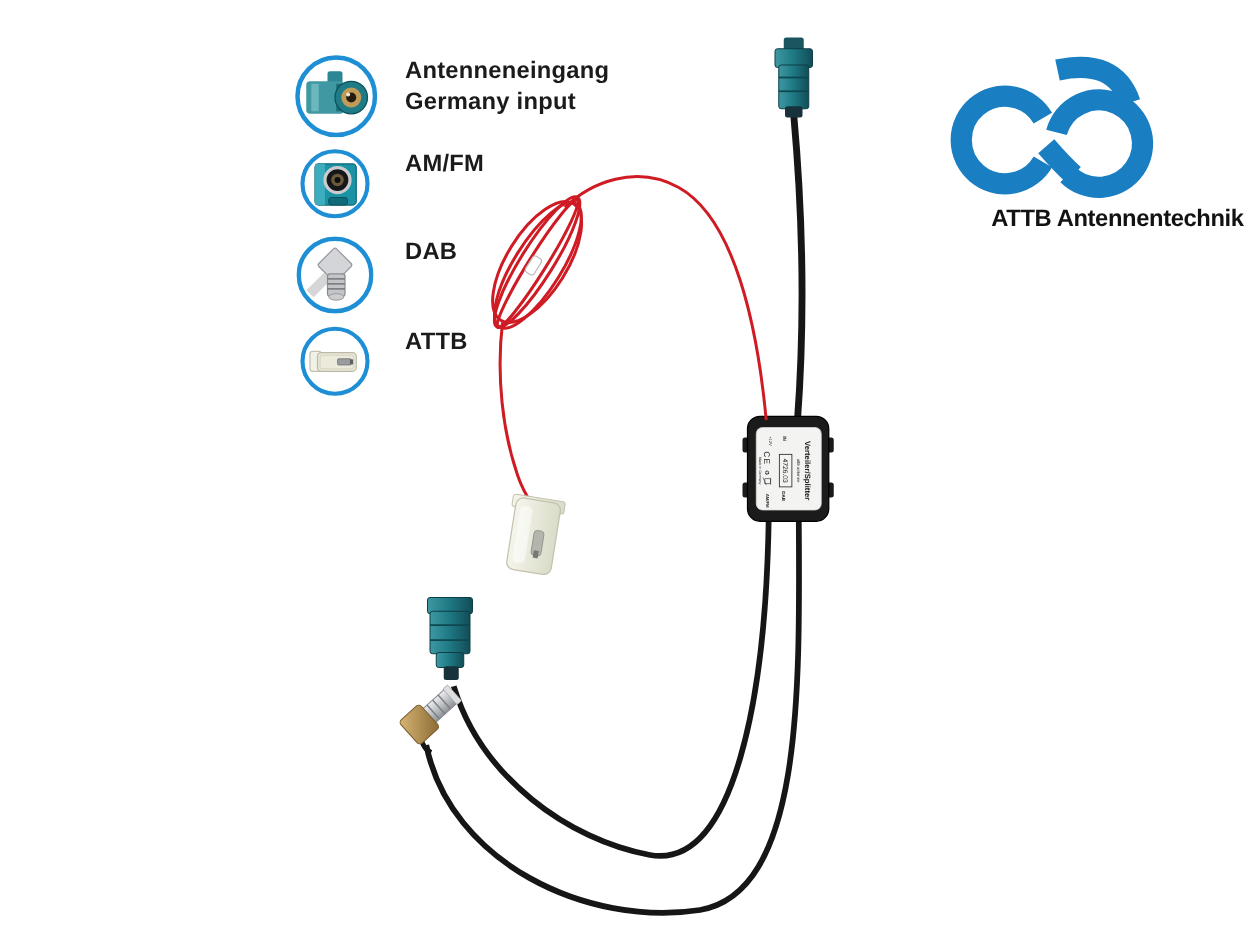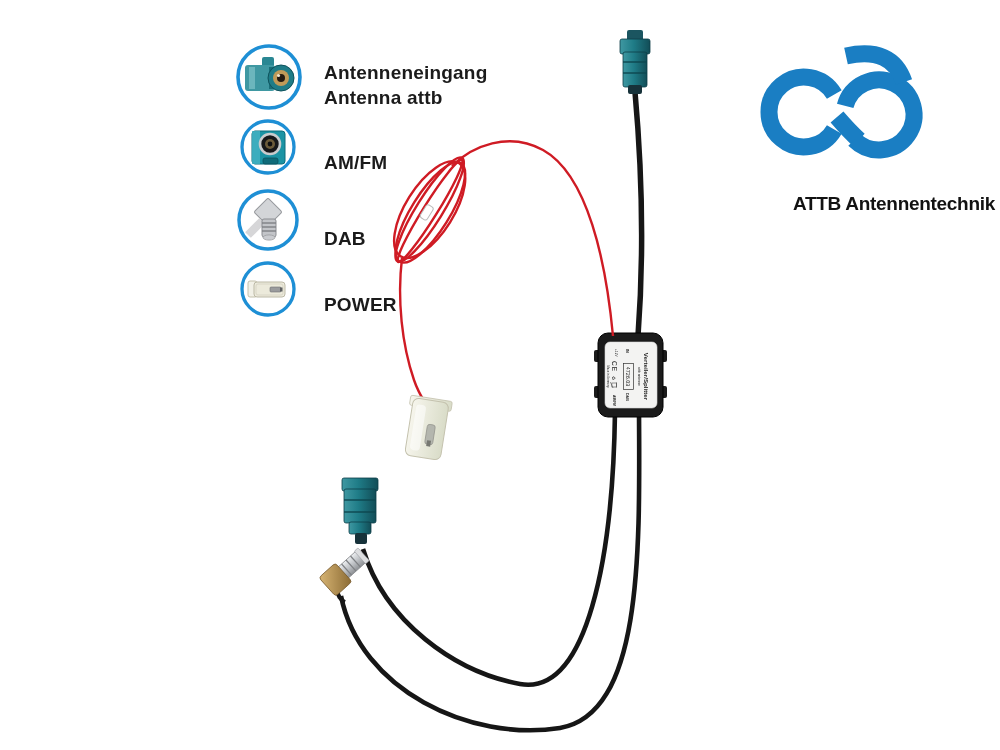--- a/index.html
+++ b/index.html
@@ -1,22 +1,22 @@
 <!DOCTYPE html>
 <html><head>
 <meta charset="utf-8">
 <style>
   html,body{margin:0;padding:0;background:#fff;}
   .stage{position:relative;width:1000px;height:750px;background:#ffffff;overflow:hidden;
          font-family:"Liberation Sans",sans-serif;}
   .abs{position:absolute;}
-  .legend-row{position:absolute;display:flex;align-items:flex-end;}
+  .legend-row{position:absolute;display:flex;align-items:flex-start;}
   .legend-label{font-weight:bold;font-size:19px;line-height:25px;color:#1b1b1b;letter-spacing:.2px;}
   .brand-text{position:absolute;left:793px;top:163px;font-weight:bold;font-size:19px;
-              line-height:25px;color:#121212;letter-spacing:-0.3px;margin-top:28px;}
+              line-height:25px;color:#121212;letter-spacing:-0.3px;}
   svg text{font-family:"Liberation Sans",sans-serif;}
 </style>
 </head>
 <body>
 
 <div class="stage">
 
   <svg class="abs" style="left:0;top:0" width="1000" height="750" viewBox="0 0 1000 750">
     <defs>
       <linearGradient id="teal" x1="0" y1="0" x2="1" y2="0">
@@ -137,21 +137,21 @@
       <rect x="9" y="21" width="30" height="26" rx="3" fill="#3f98a2"></rect>
       <rect x="13" y="23" width="6" height="22" fill="#6cb6bd"></rect>
       <rect x="33" y="23" width="12" height="22" fill="#196d78"></rect>
       <circle cx="45" cy="34" r="13" fill="#1f7c87" stroke="#0d525c" stroke-width="1"></circle>
       <circle cx="45" cy="34" r="8" fill="#c09a58"></circle>
       <circle cx="45" cy="34" r="4" fill="#241a10"></circle>
       <circle cx="42.5" cy="31.5" r="1.6" fill="#f2e6cf"></circle>
     </svg>
     <div class="legend-label" style="margin-left:22px">
       <div>Antenneneingang</div>
-      <div>Antenna attb</div>
+      <div>Germany input</div>
     </div>
   </div>
 
   <div class="legend-row" style="left:240px;top:119px">
     <svg width="56" height="56" viewBox="0 0 56 56">
       <circle cx="28" cy="28" r="26" fill="#ffffff" stroke="#1e8fd5" stroke-width="3.3"></circle>
       <rect x="12" y="12" width="33" height="33" rx="3" fill="#1b93a4" stroke="#0d6b7a" stroke-width="1"></rect>
       <rect x="12" y="12" width="8" height="33" fill="#45b4c4" opacity="0.8"></rect>
       <circle cx="30" cy="25" r="10" fill="#17171a" stroke="#c9cbcd" stroke-width="2.6"></circle>
       <circle cx="30" cy="25" r="5" fill="#6b5a3a"></circle>
@@ -179,21 +179,21 @@
 
   <div class="legend-row" style="left:240px;top:261px">
     <svg width="56" height="56" viewBox="0 0 56 56">
       <circle cx="28" cy="28" r="26" fill="#ffffff" stroke="#1e8fd5" stroke-width="3.3"></circle>
       <rect x="8" y="20" width="9" height="16" rx="2" fill="#f2f1e7" stroke="#c4c1ac" stroke-width="1"></rect>
       <rect x="14" y="21" width="31" height="15" rx="3" fill="#eceadb" stroke="#bcb9a6" stroke-width="1"></rect>
       <rect x="16" y="23" width="27" height="11" rx="2" fill="none" stroke="#d9d6c6" stroke-width="1"></rect>
       <rect x="30" y="26" width="11" height="5" rx="1" fill="#9a9b9d" stroke="#6f7072" stroke-width="0.6"></rect>
       <rect x="40" y="26.5" width="2.5" height="4" fill="#5f6062"></rect>
     </svg>
-    <div class="legend-label" style="margin-left:28px">POWER</div>
+    <div class="legend-label" style="margin-left:28px">ATTB</div>
   </div>
 
   <svg class="abs" style="left:752px;top:40px" width="190" height="125" viewBox="0 0 190 125">
     <g fill="none" stroke="#1a7ec3" stroke-width="17">
       <path d="M 82.3,54.5 A 35 35 0 1 0 82.3,89.5"></path>
       <path d="M 85,77 Q 98,92 107,100"></path>
       <path d="M 93.2,65.9 A 35 35 0 1 1 102.3,99.7"></path>
       <path d="M 94,16 Q 140,6 152,42"></path>
     </g>
   </svg>

